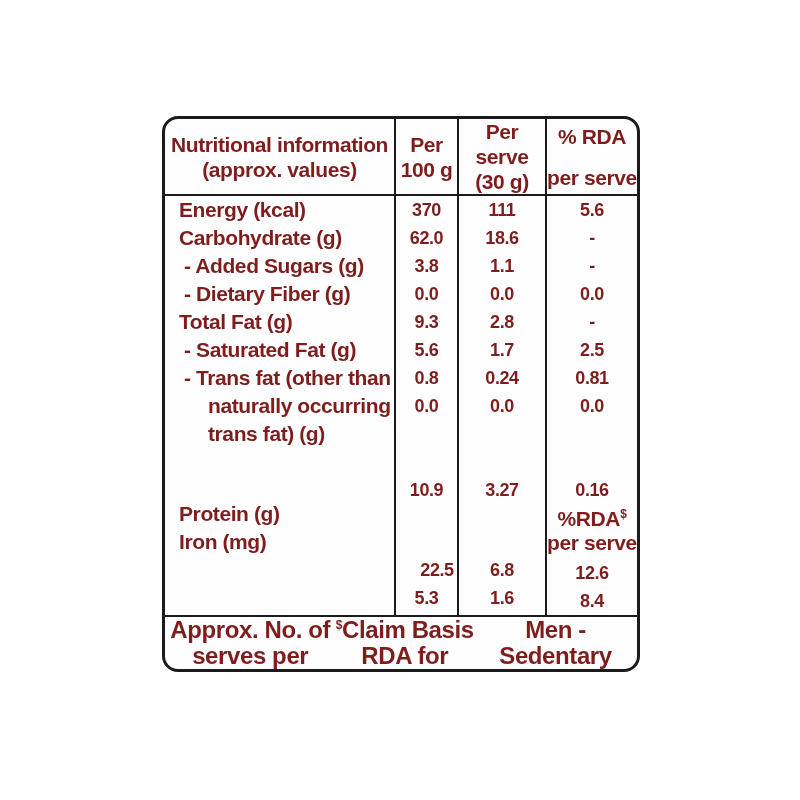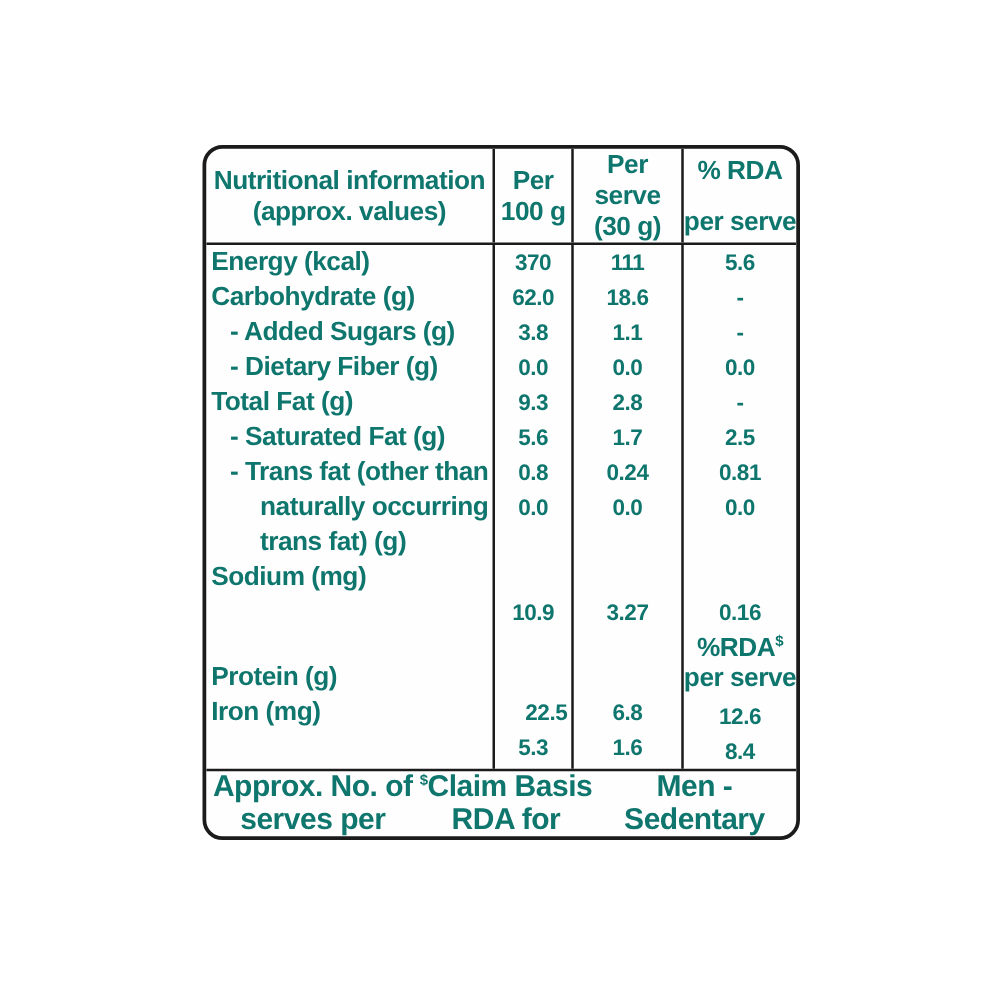--- a/index.html
+++ b/index.html
@@ -3,21 +3,21 @@
 <meta charset="utf-8">
 <style>
   html, body { margin: 0; padding: 0; }
   .canvas {
     position: relative;
     width: 764px;
     height: 800px;
     background: #ffffff;
     font-family: "Liberation Sans", sans-serif;
     font-weight: 700;
-    color: #0f766e;
+    color: #7f1d1d;
     overflow: hidden;
   }
   .label-box {
     position: absolute;
     left: 162px;
     top: 116px;
     width: 478px;
     height: 556px;
     box-sizing: border-box;
     border: 3px solid #1b1b1b;
@@ -51,21 +51,21 @@
   .bl { border-left: 2px solid #1b1b1b; }
   
   .body {
     display: flex;
     flex: 1;
     box-sizing: border-box;
   }
   .col { box-sizing: border-box; }
   .lcell {
     box-sizing: border-box;
-    padding-left: 4px;
+    padding-left: 14px;
     font-size: 21px;
     letter-spacing: -0.4px;
     overflow: hidden;
   }
   .lcell.sub { padding-left: 19px; }
   .lline { line-height: 28px; white-space: nowrap; }
   .lline.cont { padding-left: 24px; }
   .vcell {
     box-sizing: border-box;
     text-align: center;
@@ -142,23 +142,20 @@
           <div class="lcell" style="height: 28px;">
             <div class="lline">Total Fat (g)</div>
           </div>
           <div class="lcell sub" style="height: 28px;">
             <div class="lline">- Saturated Fat (g)</div>
           </div>
           <div class="lcell sub" style="height: 84px;">
             <div class="lline">- Trans fat (other than</div>
             <div class="lline cont">naturally occurring</div>
             <div class="lline cont">trans fat) (g)</div>
-          </div>
-          <div class="lcell" style="height: 28px;">
-            <div class="lline">Sodium (mg)</div>
           </div>
           <div class="lcell" style="height: 52px;"></div>
           <div class="lcell" style="height: 28px;">
             <div class="lline">Protein (g)</div>
           </div>
           <div class="lcell" style="height: 28px;">
             <div class="lline">Iron (mg)</div>
           </div>
         </div>
       <div class="col w2 bl">

